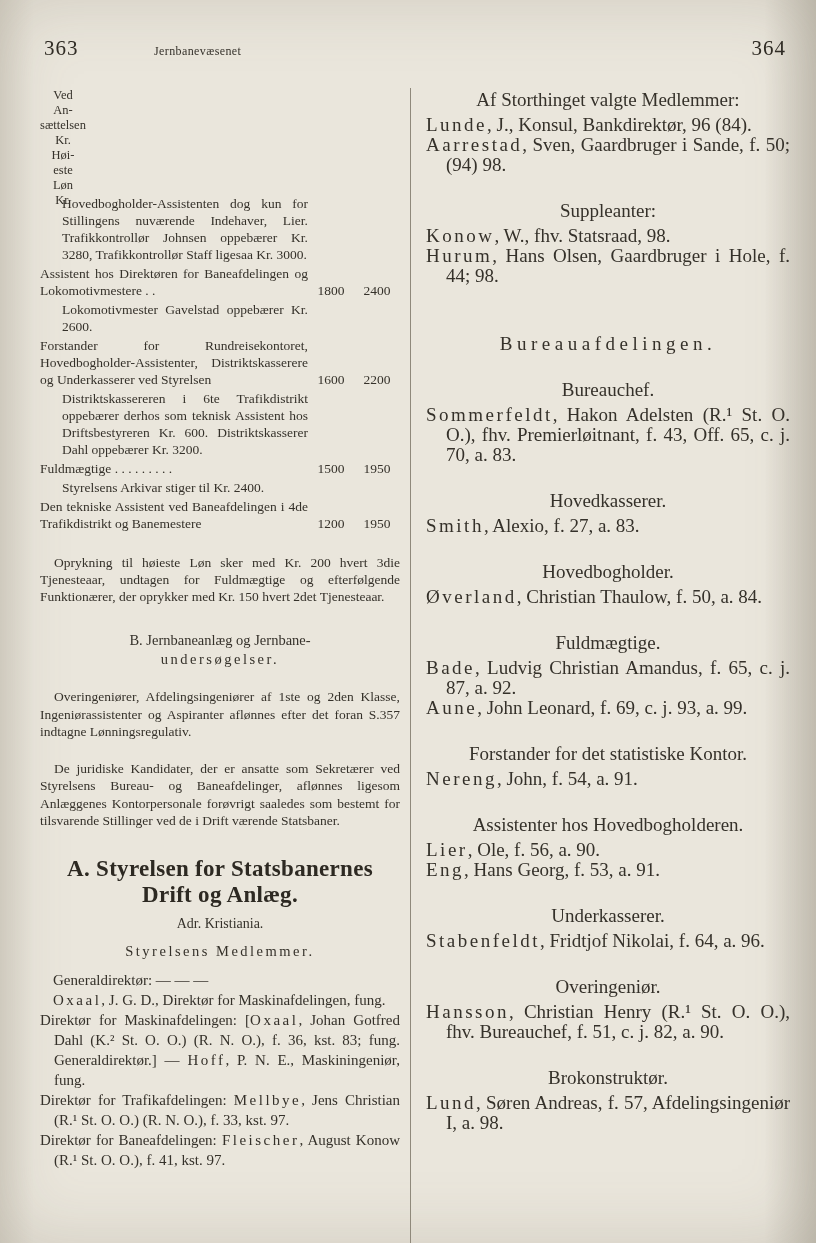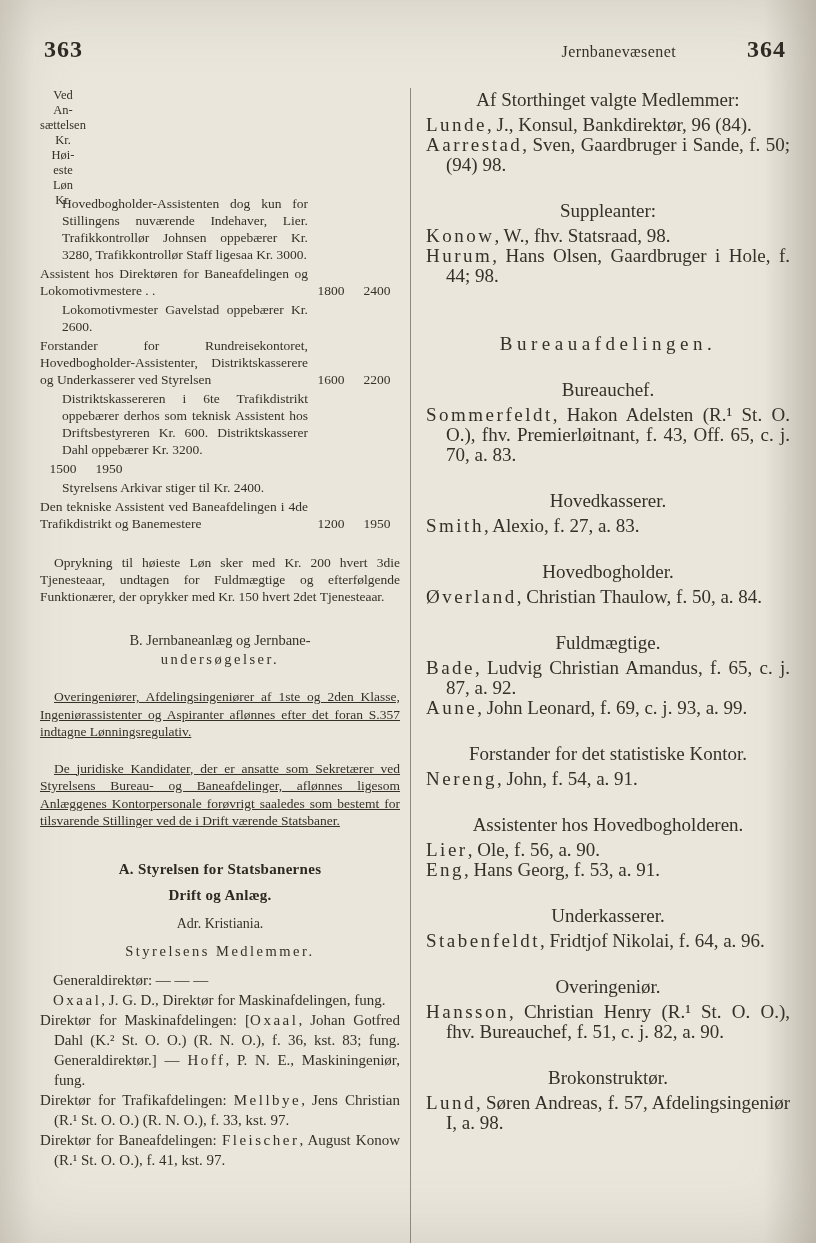--- a/index.html
+++ b/index.html
@@ -8,23 +8,23 @@
   .page{
     position:relative; width:816px; height:1243px; margin:0 auto; overflow:hidden;
     background:#eae6dc;
     background-image:linear-gradient(90deg, rgba(110,100,80,.12), rgba(0,0,0,0) 34px, rgba(0,0,0,0) 764px, rgba(90,82,64,.22));
     box-shadow:inset 0 0 70px rgba(115,105,85,.22);
     color:#35312a;
     font-family:"Liberation Serif","DejaVu Serif",serif;
   }
   
   .page-head{ position:absolute; top:36px; left:44px; right:30px; display:flex; align-items:baseline; }
-  .pnum{ font-size:24px; font-weight:bold; letter-spacing:1px; width:110px; color:#2f2b24;}
+  .pnum{ font-size:21px; font-weight:normal; letter-spacing:1px; width:110px; color:#2f2b24;}
   .pnum.right{ text-align:right; }
-  .ptitle{ flex:1; text-align:right; font-size:16px; letter-spacing:.4px; }
+  .ptitle{ flex:1; text-align:left; font-size:12px; letter-spacing:.4px; }
   
   .columns{ position:absolute; top:88px; left:40px; right:26px; bottom:0; display:flex; }
   .lcol{ width:360px; }
   .divider{ width:1px; background:#8f897b; margin-left:10px; }
   .rcol{ flex:1; padding-left:15px; font-size:19px; line-height:20px; }
   
   .salary{ font-size:13.5px; line-height:17px; }
   .salary-head{ display:flex;flex-direction:column; }
   .sh-spacer{ flex:1; }
   .sh-col{ width:46px; font-size:12.5px; line-height:15px; }
@@ -32,24 +32,24 @@
   .salary-rows{ margin-top:-15px; }
   .srow{ display:flex; margin:2px 0; }
   .stext{ flex:1; text-align:justify; }
   .srow.t-note .stext{ padding-left:22px; }
   .sval{ width:46px; text-align:center; align-self:flex-end; }
   .footnote{ margin-top:22px; text-indent:14px; text-align:justify; font-size:13.5px; line-height:17px; }
   
   .section-b{ margin-top:26px; font-size:13.5px; line-height:17.5px; }
   .b-head{ font-weight:normal; text-align:center; font-size:14.5px; line-height:19px; margin-bottom:8px; }
   .b-head-l2{ letter-spacing:2.5px; }
-  .bpara{ text-indent:14px; text-align:justify; margin-top:19px;text-decoration:underline; }
+  .bpara{ text-indent:14px; text-align:justify; margin-top:19px; }
   
   .section-a{ margin-top:26px; font-size:15px; line-height:20px; }
-  .a-head{ text-align:center; font-size:15px; line-height:26px; font-weight:bold; letter-spacing:.3px; color:#2d2922; }
+  .a-head{ text-align:center; font-size:23px; line-height:26px; font-weight:bold; letter-spacing:.3px; color:#2d2922; }
   .a-addr{ text-align:center; font-size:14px; margin-top:6px; }
   .a-sub{ text-align:center; font-size:14.5px; letter-spacing:2.5px; margin-top:7px; margin-bottom:9px; }
   .apara{ text-align:justify; }
   .apara.indent1{ text-indent:13px; }
   .apara.hang{ padding-left:14px; text-indent:-14px; }
   .spname{ letter-spacing:2.5px; }
   
   .rblock.t-heading{ text-align:center; margin:26px 0 5px; }
   .rblock.t-section{ text-align:center; letter-spacing:4.5px; margin:48px 0 9px; }
   .rblock.t-entry{ padding-left:20px; text-indent:-20px; text-align:justify; }
@@ -113,20 +113,21 @@
               <div class="sval">2200</div>
             </div>
 
             <div class="srow t-note">
               <div class="stext">Distriktskassereren i 6te Trafikdistrikt oppebærer derhos som teknisk Assistent hos Driftsbestyreren Kr. 600. Distriktskasserer Dahl oppebærer Kr. 3200.</div>
               <div class="sval"></div>
               <div class="sval"></div>
             </div>
 
             <div class="srow t-entry">
+              <div class="stext">Fuldmægtige . . . . . . . . .</div>
               <div class="sval">1500</div>
               <div class="sval">1950</div>
             </div>
 
             <div class="srow t-note">
               <div class="stext">Styrelsens Arkivar stiger til Kr. 2400.</div>
               <div class="sval"></div>
               <div class="sval"></div>
             </div>
 

